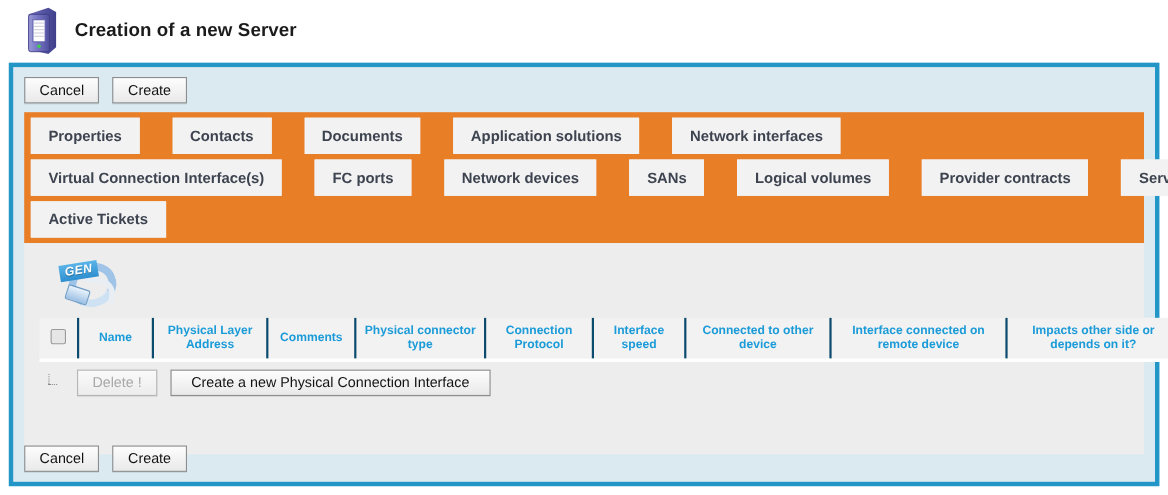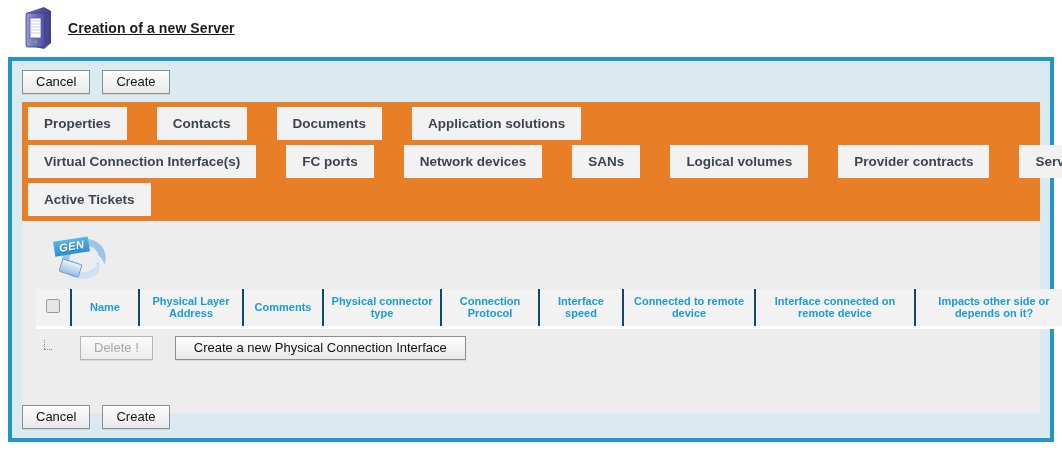--- a/index.html
+++ b/index.html
@@ -25,25 +25,24 @@
     background: #ffffff;
   }
   .server-icon {
     width: 30px;
     height: 46px;
     position: relative;
     flex: none;
     margin-right: 16px;
   }
   .page-title {
-    font-size: 14px;
+    font-size: 17px;
     font-weight: bold;
     color: #1b1b1b;
     letter-spacing: 0.1px;
-    text-decoration: underline;
   }
 
   
   .panel {
     position: absolute;
     left: 8px;
     top: 57px;
     width: 1046px;
     height: 385px;
     box-sizing: border-box;
@@ -200,21 +199,21 @@
     background: #e6e6e6;
     border-radius: 2px;
     display: inline-block;
     cursor: pointer;
   }
 
   
   .table-actions {
     display: flex;
     align-items: center;
-    gap: 22px;
+    gap: 12px;
     margin-top: 7px;
     padding-left: 4px;
   }
   .tree-glyph {
     width: 14px;
     height: 16px;
     position: relative;
     flex: none;
     margin-right: 4px;
   }
@@ -283,20 +282,21 @@
       <button class="btn">Create</button>
     </div>
 
     <div class="tabstrip">
 
       <div class="tab-row">
         <div class="tab">Properties</div>
         <div class="tab">Contacts</div>
         <div class="tab">Documents</div>
         <div class="tab">Application solutions</div>
+        <div class="tab">Network interfaces</div>
       </div>
 
       <div class="tab-row">
         <div class="tab">Virtual Connection Interface(s)</div>
         <div class="tab">FC ports</div>
         <div class="tab">Network devices</div>
         <div class="tab">SANs</div>
         <div class="tab">Logical volumes</div>
         <div class="tab">Provider contracts</div>
         <div class="tab">Services</div>
@@ -323,21 +323,21 @@
             <tr>
               <th class="col-check">
                 <span class="hdr-checkbox"></span>
               </th>
               <th style="width:58px">Name</th>
               <th style="width:94px">Physical Layer Address</th>
               <th style="width:70px">Comments</th>
               <th style="width:108px">Physical connector type</th>
               <th style="width:88px">Connection Protocol</th>
               <th style="width:74px">Interface speed</th>
-              <th style="width:122px">Connected to remote device</th>
+              <th style="width:122px">Connected to other device</th>
               <th style="width:150px">Interface connected on remote device</th>
               <th style="width:148px">Impacts other side or depends on it?</th>
 
             </tr>
           </thead>
           <tbody></tbody>
         </table>
       </div>
 
       <div class="table-actions">

